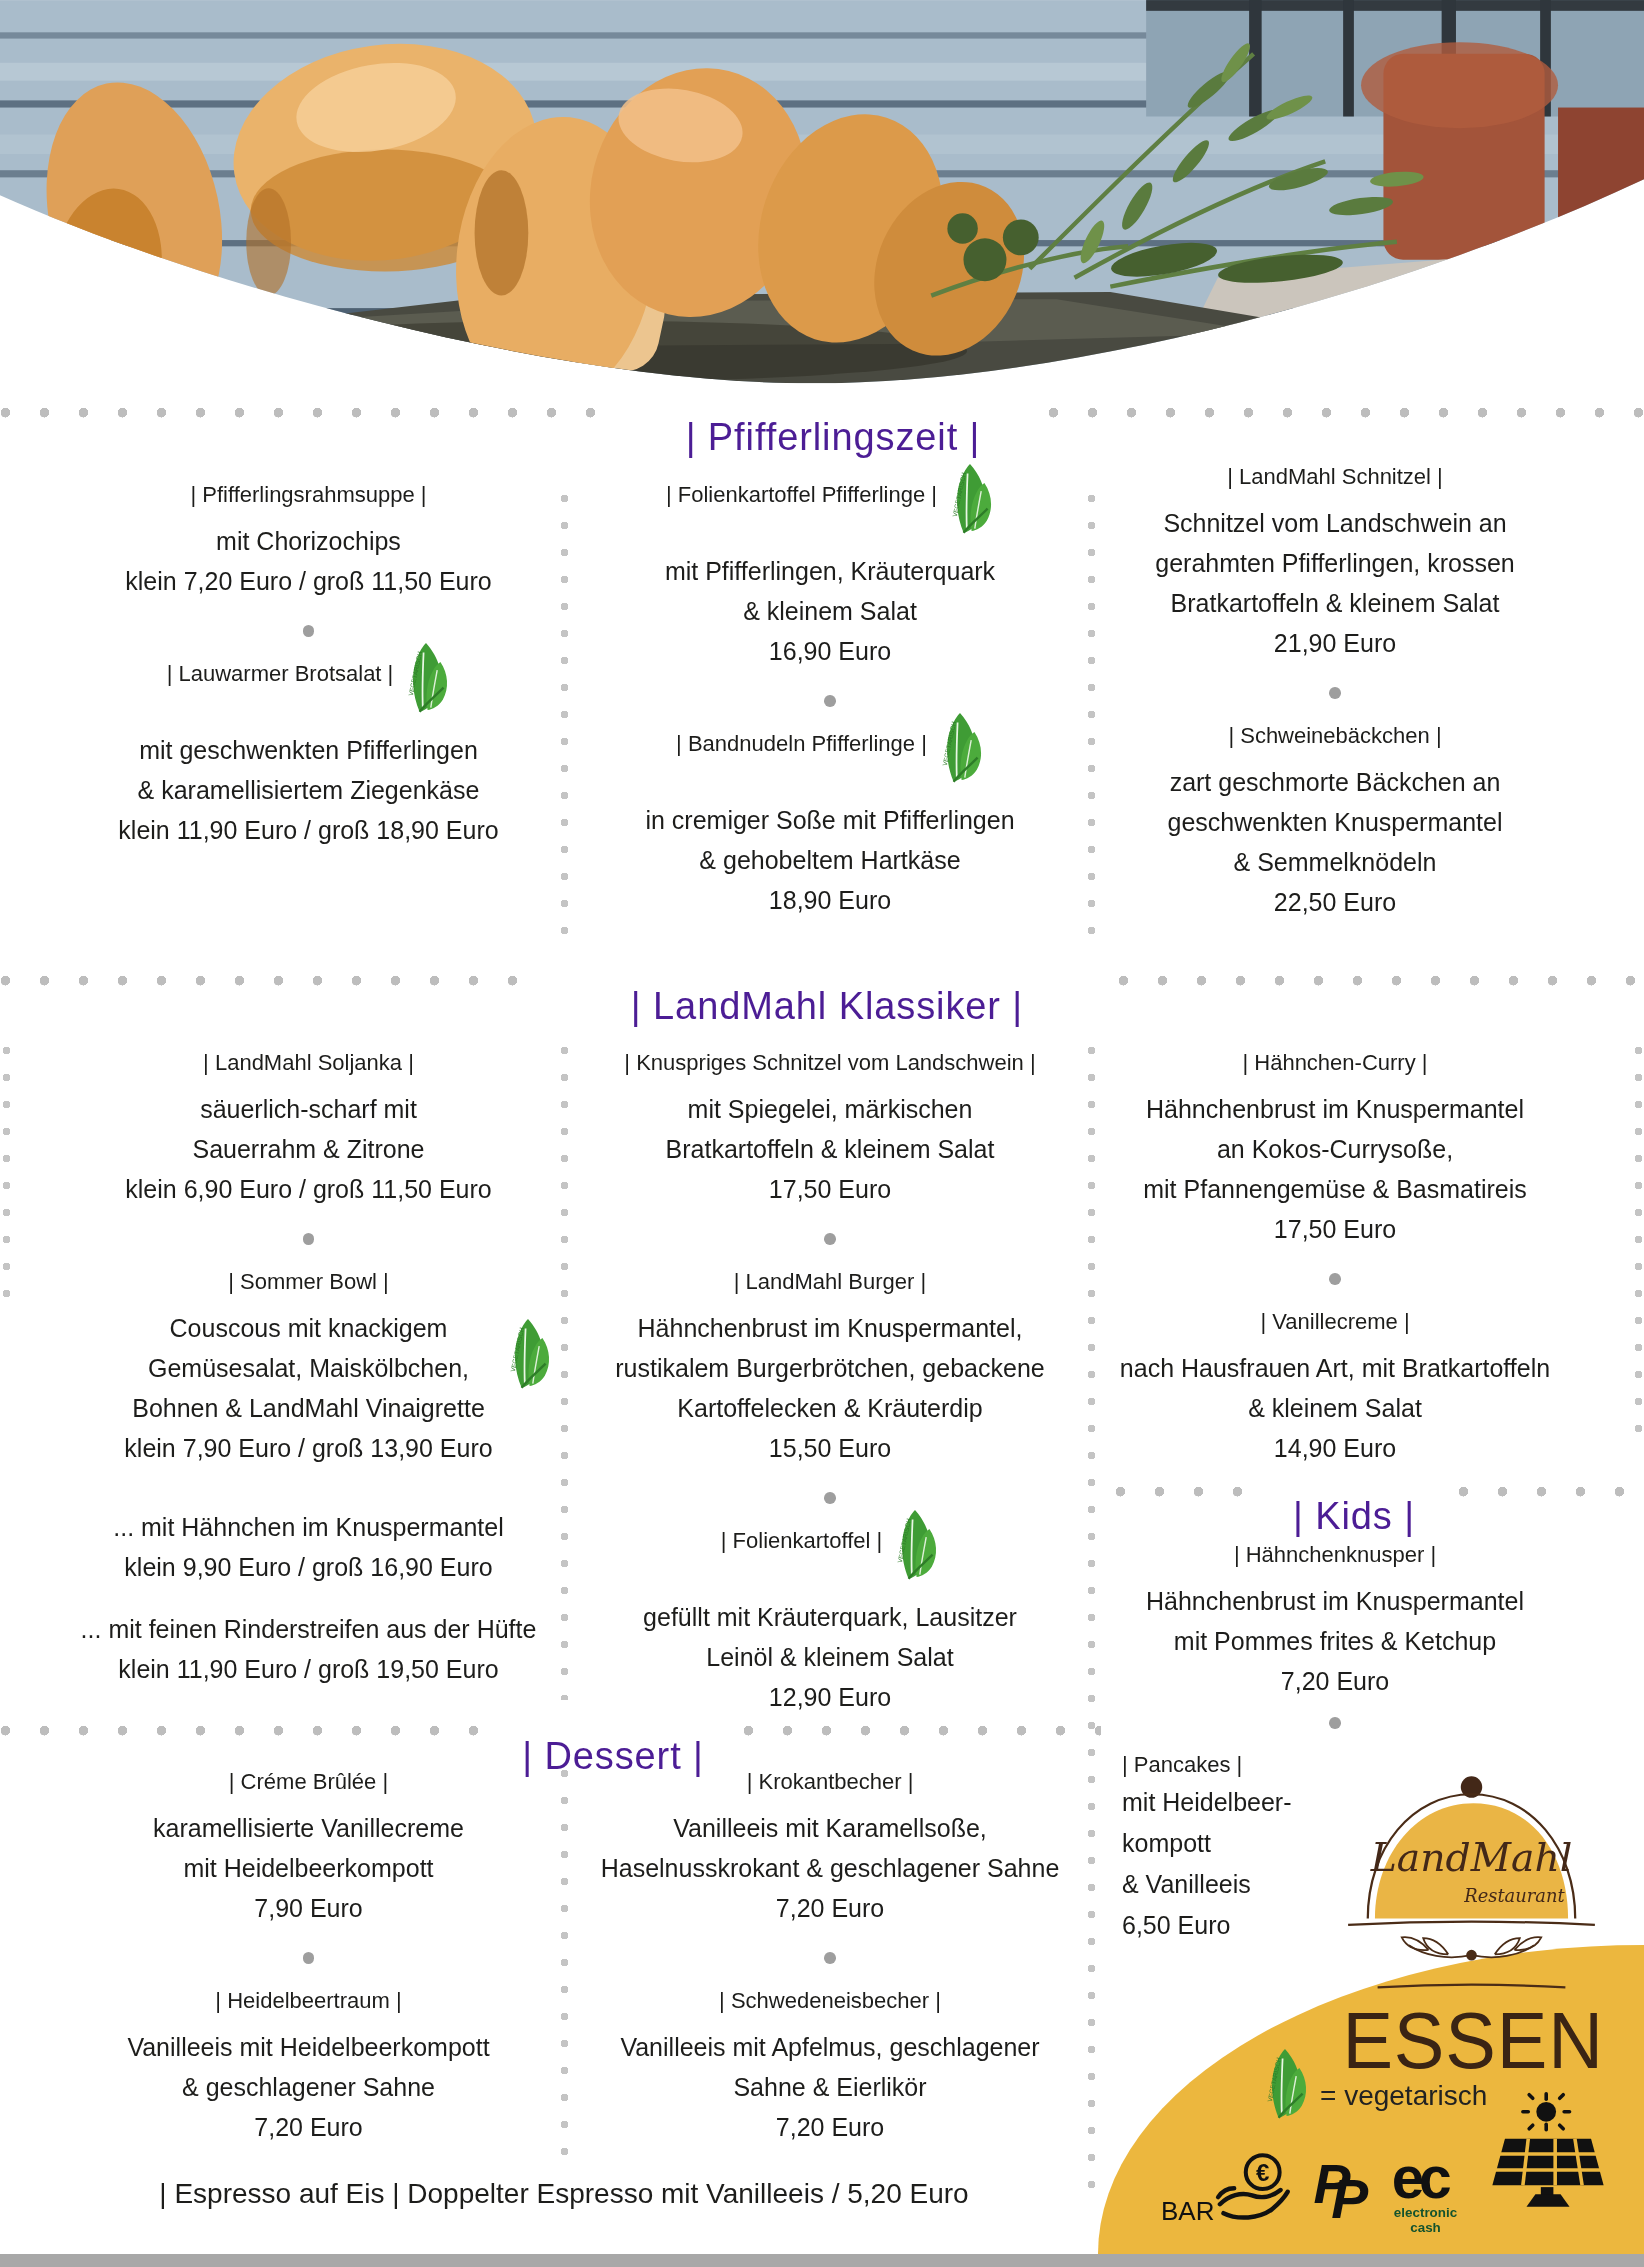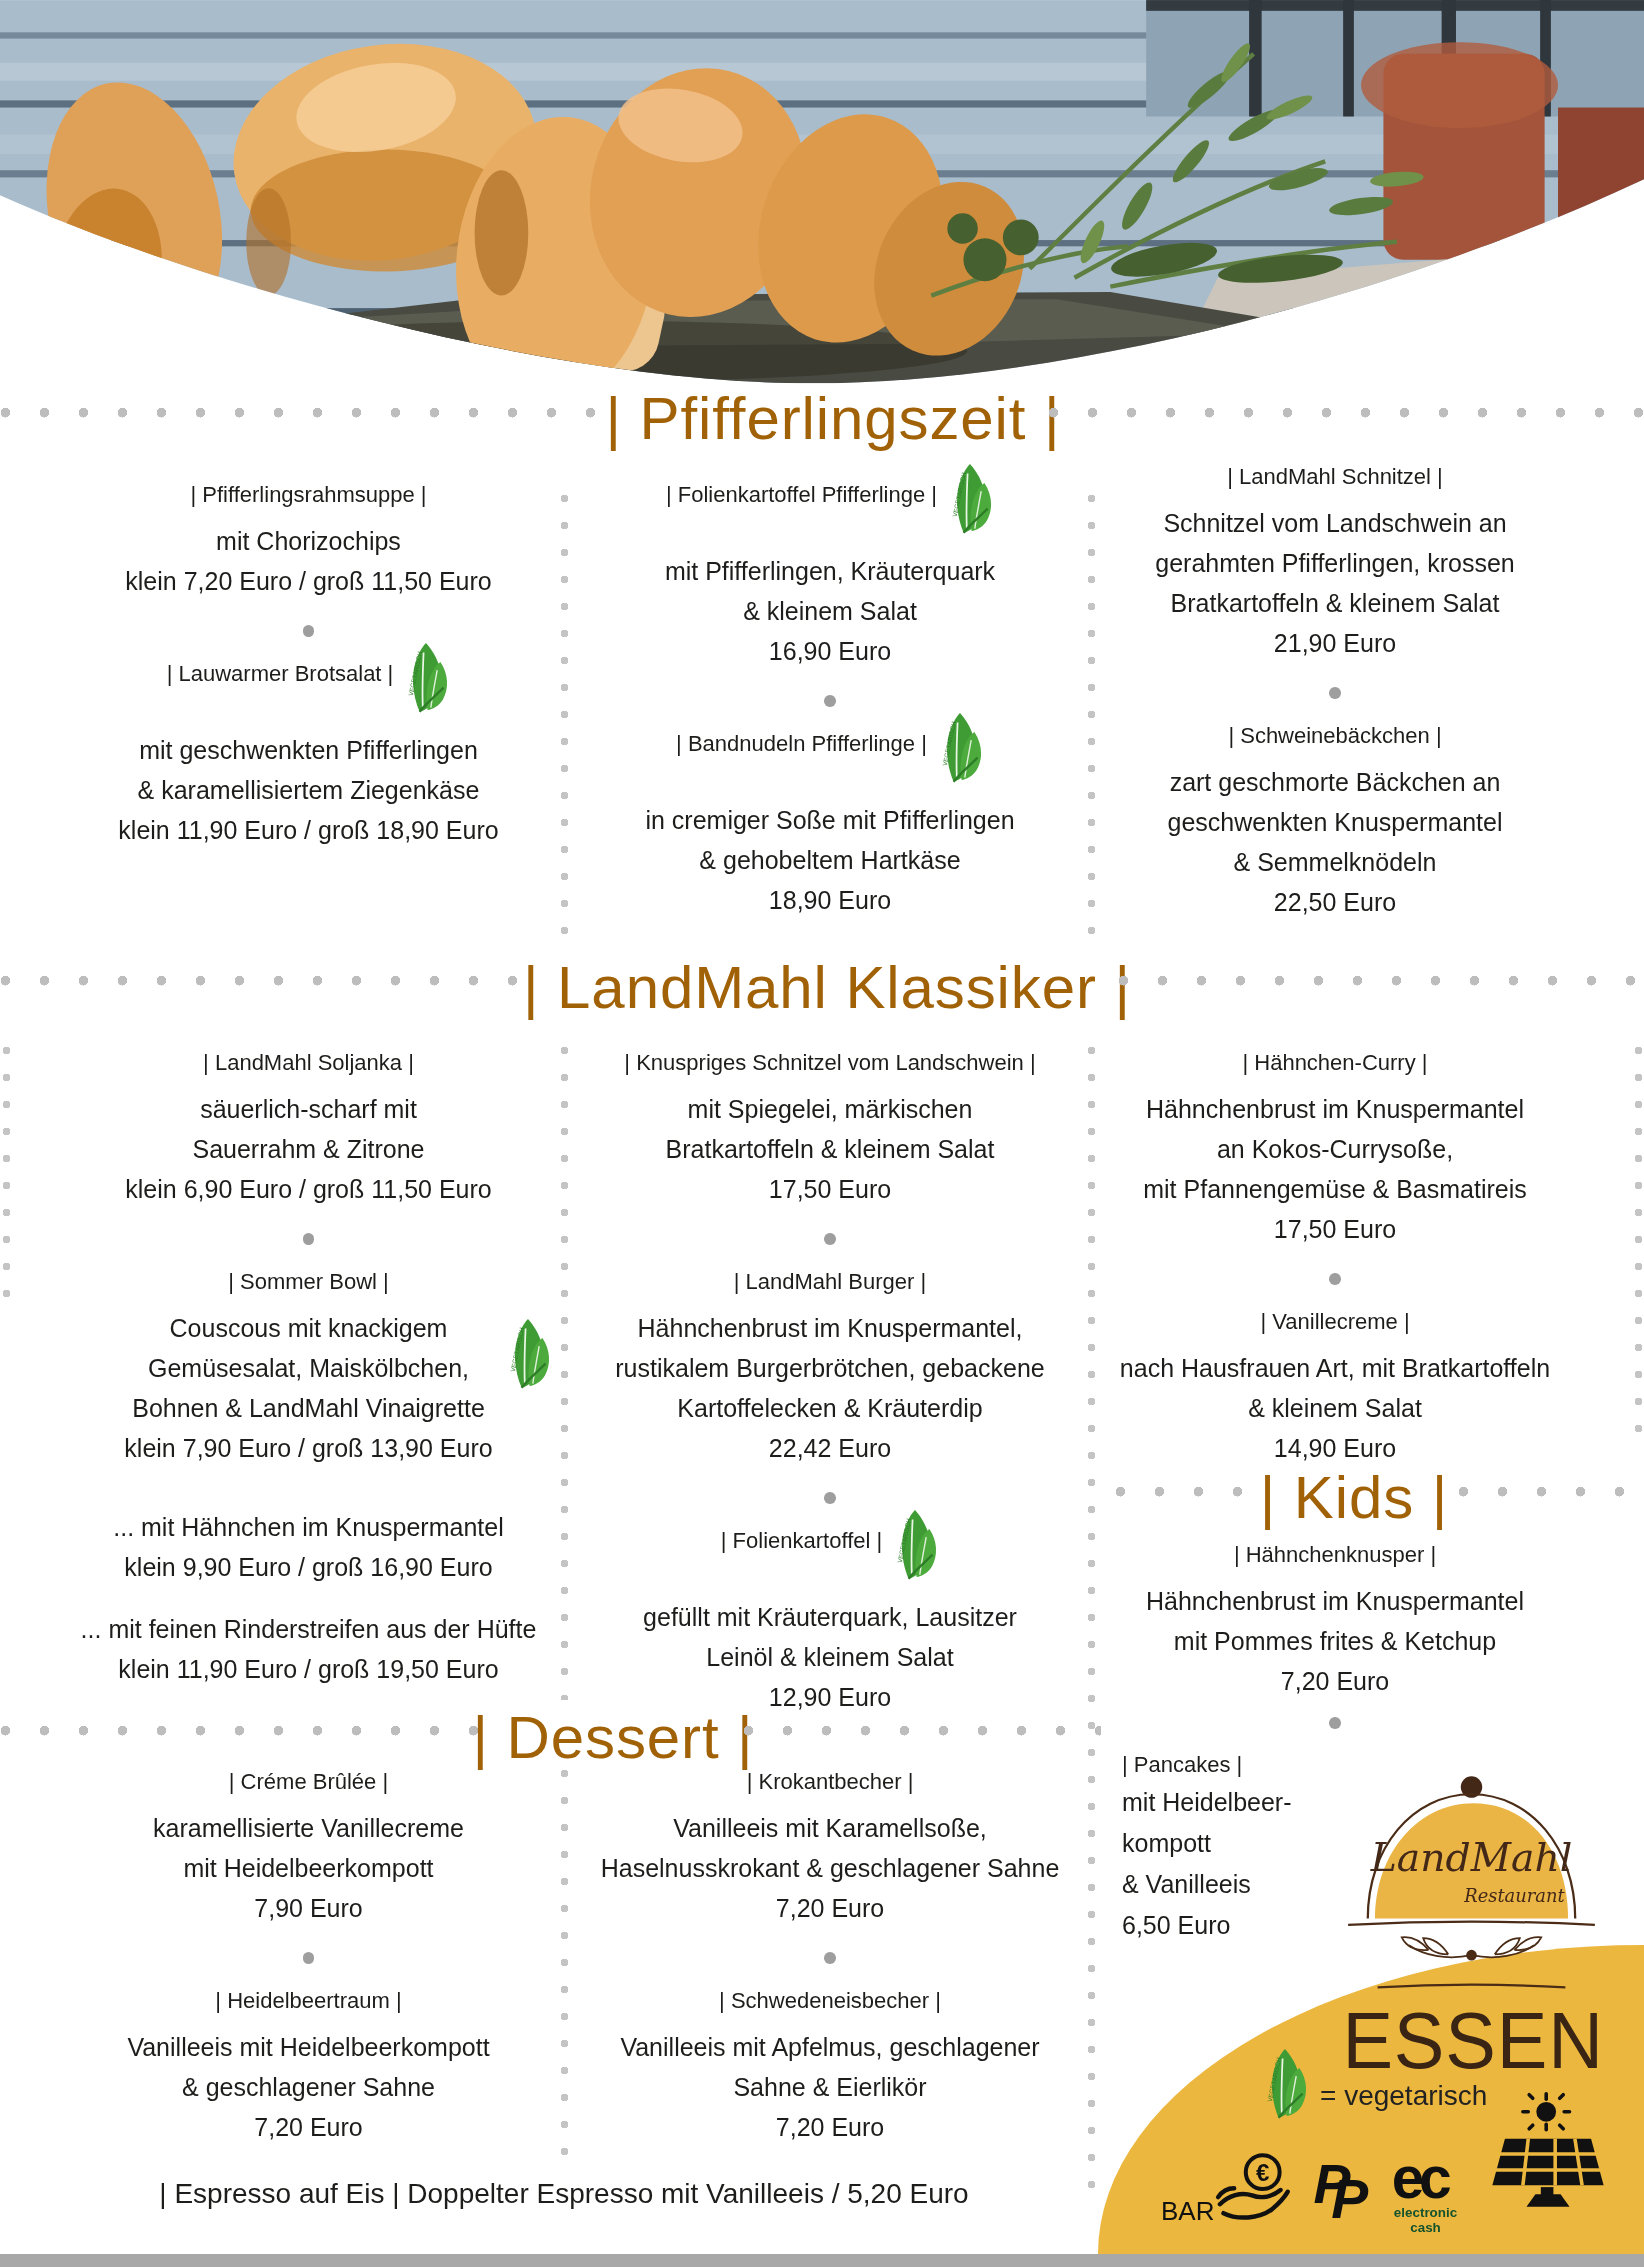--- a/index.html
+++ b/index.html
@@ -5,22 +5,22 @@
   html,body{margin:0;padding:0;background:#ffffff;}
   #page{position:relative;width:1644px;height:2268px;background:#fff;overflow:hidden;
         font-family:"Liberation Sans","DejaVu Sans",sans-serif;color:#1d1d1b;}
   .col{position:absolute;display:flex;flex-direction:column;align-items:center;text-align:center;}
   .menu-item{position:relative;}
   .item-name{font-size:22px;color:#1d1d1b;margin-bottom:13.4px;white-space:nowrap;}
   .item-name-row{display:flex;justify-content:center;align-items:flex-start;gap:9px;margin-bottom:13.4px;}
   .item-name-row .item-name{margin-bottom:0;}
   .item-line{font-size:25px;line-height:40px;color:#1d1d1b;white-space:nowrap;}
   .sepdot{width:11.6px;height:11.6px;border-radius:50%;background:#9e9e9e;margin:24px auto;}
-  .section-title{position:absolute;transform:translateX(-50%);font-size:60px;color:#a16207;
-                 white-space:nowrap;letter-spacing:0.9px;}
+  .section-title{position:absolute;transform:translateX(-50%);font-size:38px;color:#4c1d95;
+                 white-space:nowrap;letter-spacing:0.9px;margin-top:32px;}
   .hdots{position:absolute;height:10.7px;
          background-image:radial-gradient(circle 4.9px at 5.4px 5.4px,#bdbdbd 97%,transparent 100%);
          background-size:39px 10.7px;background-repeat:repeat-x;}
   .vdots{position:absolute;width:9px;
          background-image:radial-gradient(circle 4px at 4.5px 4.5px,#c4c4c4 97%,transparent 100%);
          background-size:9px 27px;background-repeat:repeat-y;}
   .leaf{width:48px;height:81px;flex:0 0 auto;}
   .leaf.name-leaf{margin-top:-25px;}
   .variant{margin-top:39px;}
   .variant2{margin-top:21.5px;}
@@ -249,21 +249,21 @@
       <div class="item-line">mit Spiegelei, märkischen</div>
       <div class="item-line">Bratkartoffeln &amp; kleinem Salat</div>
       <div class="item-line">17,50 Euro</div>
     </div>
     <div class="sepdot"></div>
     <div class="menu-item">
       <div class="item-name">| LandMahl Burger |</div>
       <div class="item-line">Hähnchenbrust im Knuspermantel,</div>
       <div class="item-line">rustikalem Burgerbrötchen, gebackene</div>
       <div class="item-line">Kartoffelecken &amp; Kräuterdip</div>
-      <div class="item-line">22,42 Euro</div>
+      <div class="item-line">15,50 Euro</div>
     </div>
     <div class="sepdot"></div>
     <div class="menu-item">
       <div class="item-name-row">
         <span class="item-name">| Folienkartoffel |</span>
         <svg class="leaf name-leaf" viewBox="0 0 54 90" width="48" height="81">
             <use href="#leaf-sym"></use>
           </svg>
       </div>
       <div class="item-line">gefüllt mit Kräuterquark, Lausitzer</div>

